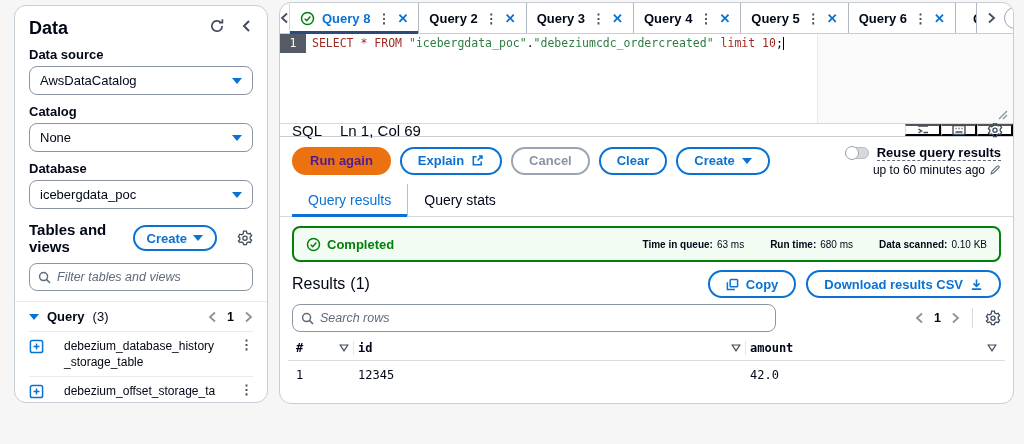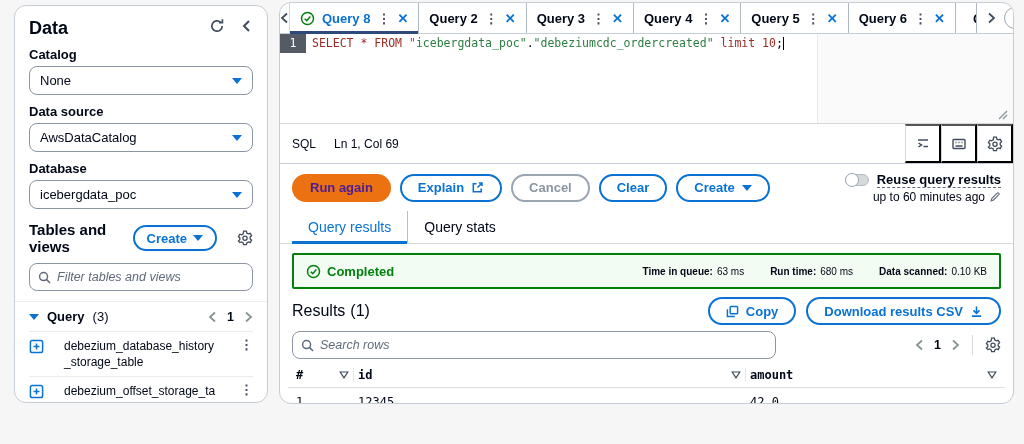--- a/index.html
+++ b/index.html
@@ -55,21 +55,21 @@
   .editor{height:89px;position:relative;display:flex;flex:none;background:#fff}
   .gutter{width:26px;flex:none;font-family:"DejaVu Sans Mono",monospace;font-size:11.5px}
   .gutter .ln{background:#545b64;color:#fff;text-align:center;height:19px;line-height:19px}
   .codearea{flex:1;font-family:"DejaVu Sans Mono",monospace;font-size:11.5px;line-height:19px;white-space:pre;padding-left:6px;overflow:hidden}
   .tok-keyword{color:var(--kw)} .tok-string{color:var(--str)} .tok-number{color:var(--num)} .tok-plain{color:#000}
   .cursor-caret{display:inline-block;width:1px;height:13px;background:#000;vertical-align:middle}
   .editor-split{position:absolute;left:537px;top:0;bottom:0;width:1px;background:#e6e9ed}
   .editor-right{position:absolute;left:538px;right:0;top:0;bottom:0;background:#fafafa}
   .resize-handle{position:absolute;right:5px;bottom:3px;cursor:nwse-resize}
 
-  .statusbar{height:41px;border-top:1px solid #d5dbdb;border-bottom:1px solid var(--border);display:flex;align-items:stretch;flex:none;font-size:12px;color:var(--ink)}
+  .statusbar{height:14px;border-top:1px solid #d5dbdb;border-bottom:1px solid var(--border);display:flex;align-items:stretch;flex:none;font-size:15px;color:var(--ink)}
   .sb-left{display:flex;align-items:center;gap:18px;padding:0 12px;flex:1}
   .sb-cell{width:36px;display:flex;align-items:center;justify-content:center;border-left:1px solid #d5dbdb;cursor:pointer;background:none}
 
   .actions{height:47px;display:flex;align-items:center;padding:0 12px;flex:none}
   .btn{height:28px;border-radius:16px;font-size:13px;font-weight:bold;padding:0 16px;cursor:pointer;display:inline-flex;align-items:center;gap:7px;font-family:"Liberation Sans",sans-serif}
   .btn-primary{background:var(--orange);border:2px solid var(--orange);color:#4c1d95}
   .btn-outline{background:#fff;border:2px solid var(--accent);color:var(--accent)}
   .btn-disabled{background:#fff;border:2px solid #9aa5b1;color:#8a95a3;cursor:default}
   .actions .grp{display:flex;gap:9px;align-items:center}
   .reuse{margin-left:auto;display:flex;flex-direction:column;align-items:flex-end;gap:2px}
@@ -79,21 +79,21 @@
   .reuse-label{font-size:13px;font-weight:bold;border-bottom:1px dashed #5f6b7a;cursor:pointer}
   .reuse-sub{font-size:12px;color:var(--ink);display:flex;align-items:center;gap:4px}
 
   .rtabs{height:33px;display:flex;align-items:stretch;border-bottom:1px solid #d5dbdb;flex:none;padding:0 12px}
   .rtab{position:relative;display:flex;align-items:center;padding:0 16px;font-size:14px;font-weight:normal;cursor:pointer}
   .rtab.active{color:var(--accent)}
   .rtab.active::after{content:"";position:absolute;left:0;right:0;bottom:-1px;height:3px;background:var(--accent)}
   .rtab+.rtab{border-left:1px solid #b6bec9}
 
   .banner-wrap{padding:9px 12px 6px;flex:none}
-  .banner{border:2px solid var(--green);background:#f2fcf3;border-radius:2px;height:30px;display:flex;align-items:center;padding:16px 12px;gap:6px}
+  .banner{border:2px solid var(--green);background:#f2fcf3;border-radius:8px;height:30px;display:flex;align-items:center;padding:16px 12px;gap:6px}
   .banner-status{color:var(--green);font-size:13px;font-weight:bold}
   .banner-stats{margin-left:auto;display:flex;gap:26px;font-size:10px}
   .stat b{font-weight:bold}
   .stat span{margin-left:4px}
 
   .results-head{height:32px;display:flex;align-items:center;padding:0 12px;flex:none}
   .results-title{font-size:16px;font-weight:normal}
   .results-count{font-size:16px;font-weight:normal;margin-left:5px}
   .results-head .grp{margin-left:auto;display:flex;gap:10px}
   .btn-sm{height:28px}
@@ -129,30 +129,30 @@
       </button>
       <button class="icon-btn">
         <svg width="12" height="14" viewBox="0 0 12 14">
             <polyline points="8,2 3,7 8,12" fill="none" stroke="#414d5c" stroke-width="2"></polyline>
           </svg>
       </button>
     </div>
   </div>
 
   <div class="field">
+    <div class="field-label">Data source</div>
+    <div class="select">
+      <span>AwsDataCatalog</span>
+      <span class="caret"></span>
+    </div>
+  </div>
+  <div class="field">
     <div class="field-label">Catalog</div>
     <div class="select">
       <span>None</span>
-      <span class="caret"></span>
-    </div>
-  </div>
-  <div class="field">
-    <div class="field-label">Data source</div>
-    <div class="select">
-      <span>AwsDataCatalog</span>
       <span class="caret"></span>
     </div>
   </div>
   <div class="field">
     <div class="field-label">Database</div>
     <div class="select">
       <span>icebergdata_poc</span>
       <span class="caret"></span>
     </div>
   </div>

